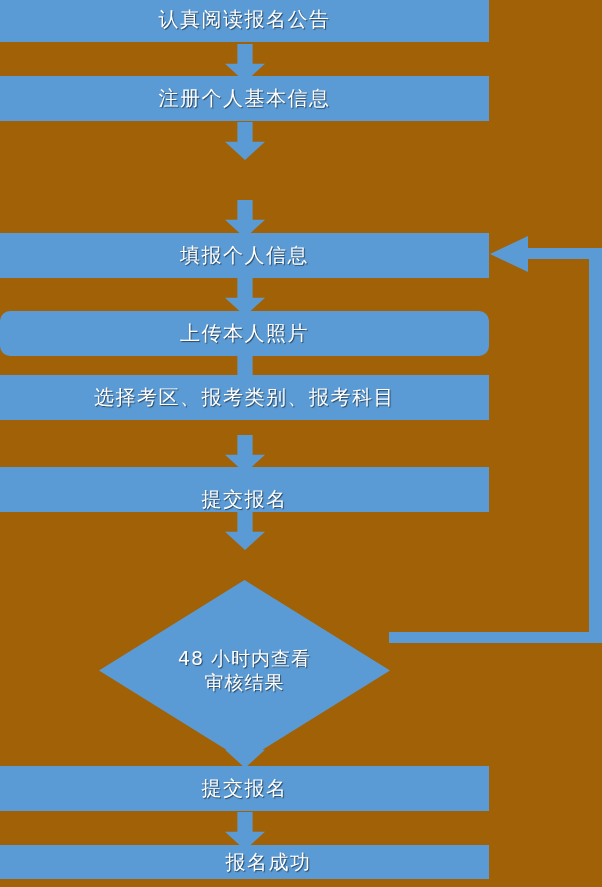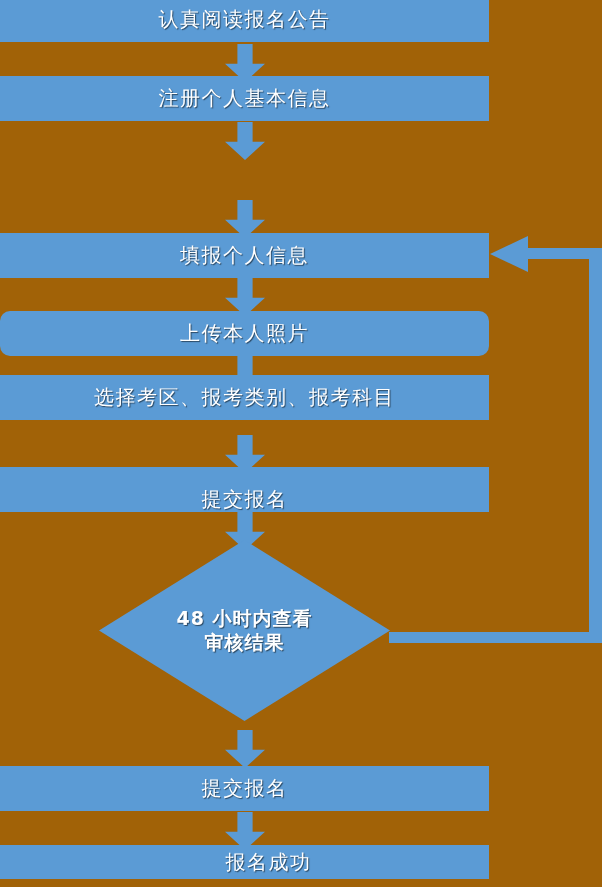--- a/index.html
+++ b/index.html
@@ -36,25 +36,24 @@
     white-space: pre;
     text-shadow: 1px 1px 1px rgba(0,0,0,0.55);
   }
   .process {
     left: 0;
     width: 489px;
     height: 45px;
   }
   .decision {
     left: 99px;
-    top: 540px;
+    top: 580px;
     width: 291px;
     height: 181px;
     background: transparent;
-    font-weight: bold;
   }
   .decision .diamond-shape {
     position: absolute;
     inset: 0;
     background: #5B9BD5;
     clip-path: polygon(50% 0%, 100% 50%, 50% 100%, 0% 50%);
   }
   .decision .node-label {
     position: relative;
     z-index: 2;

